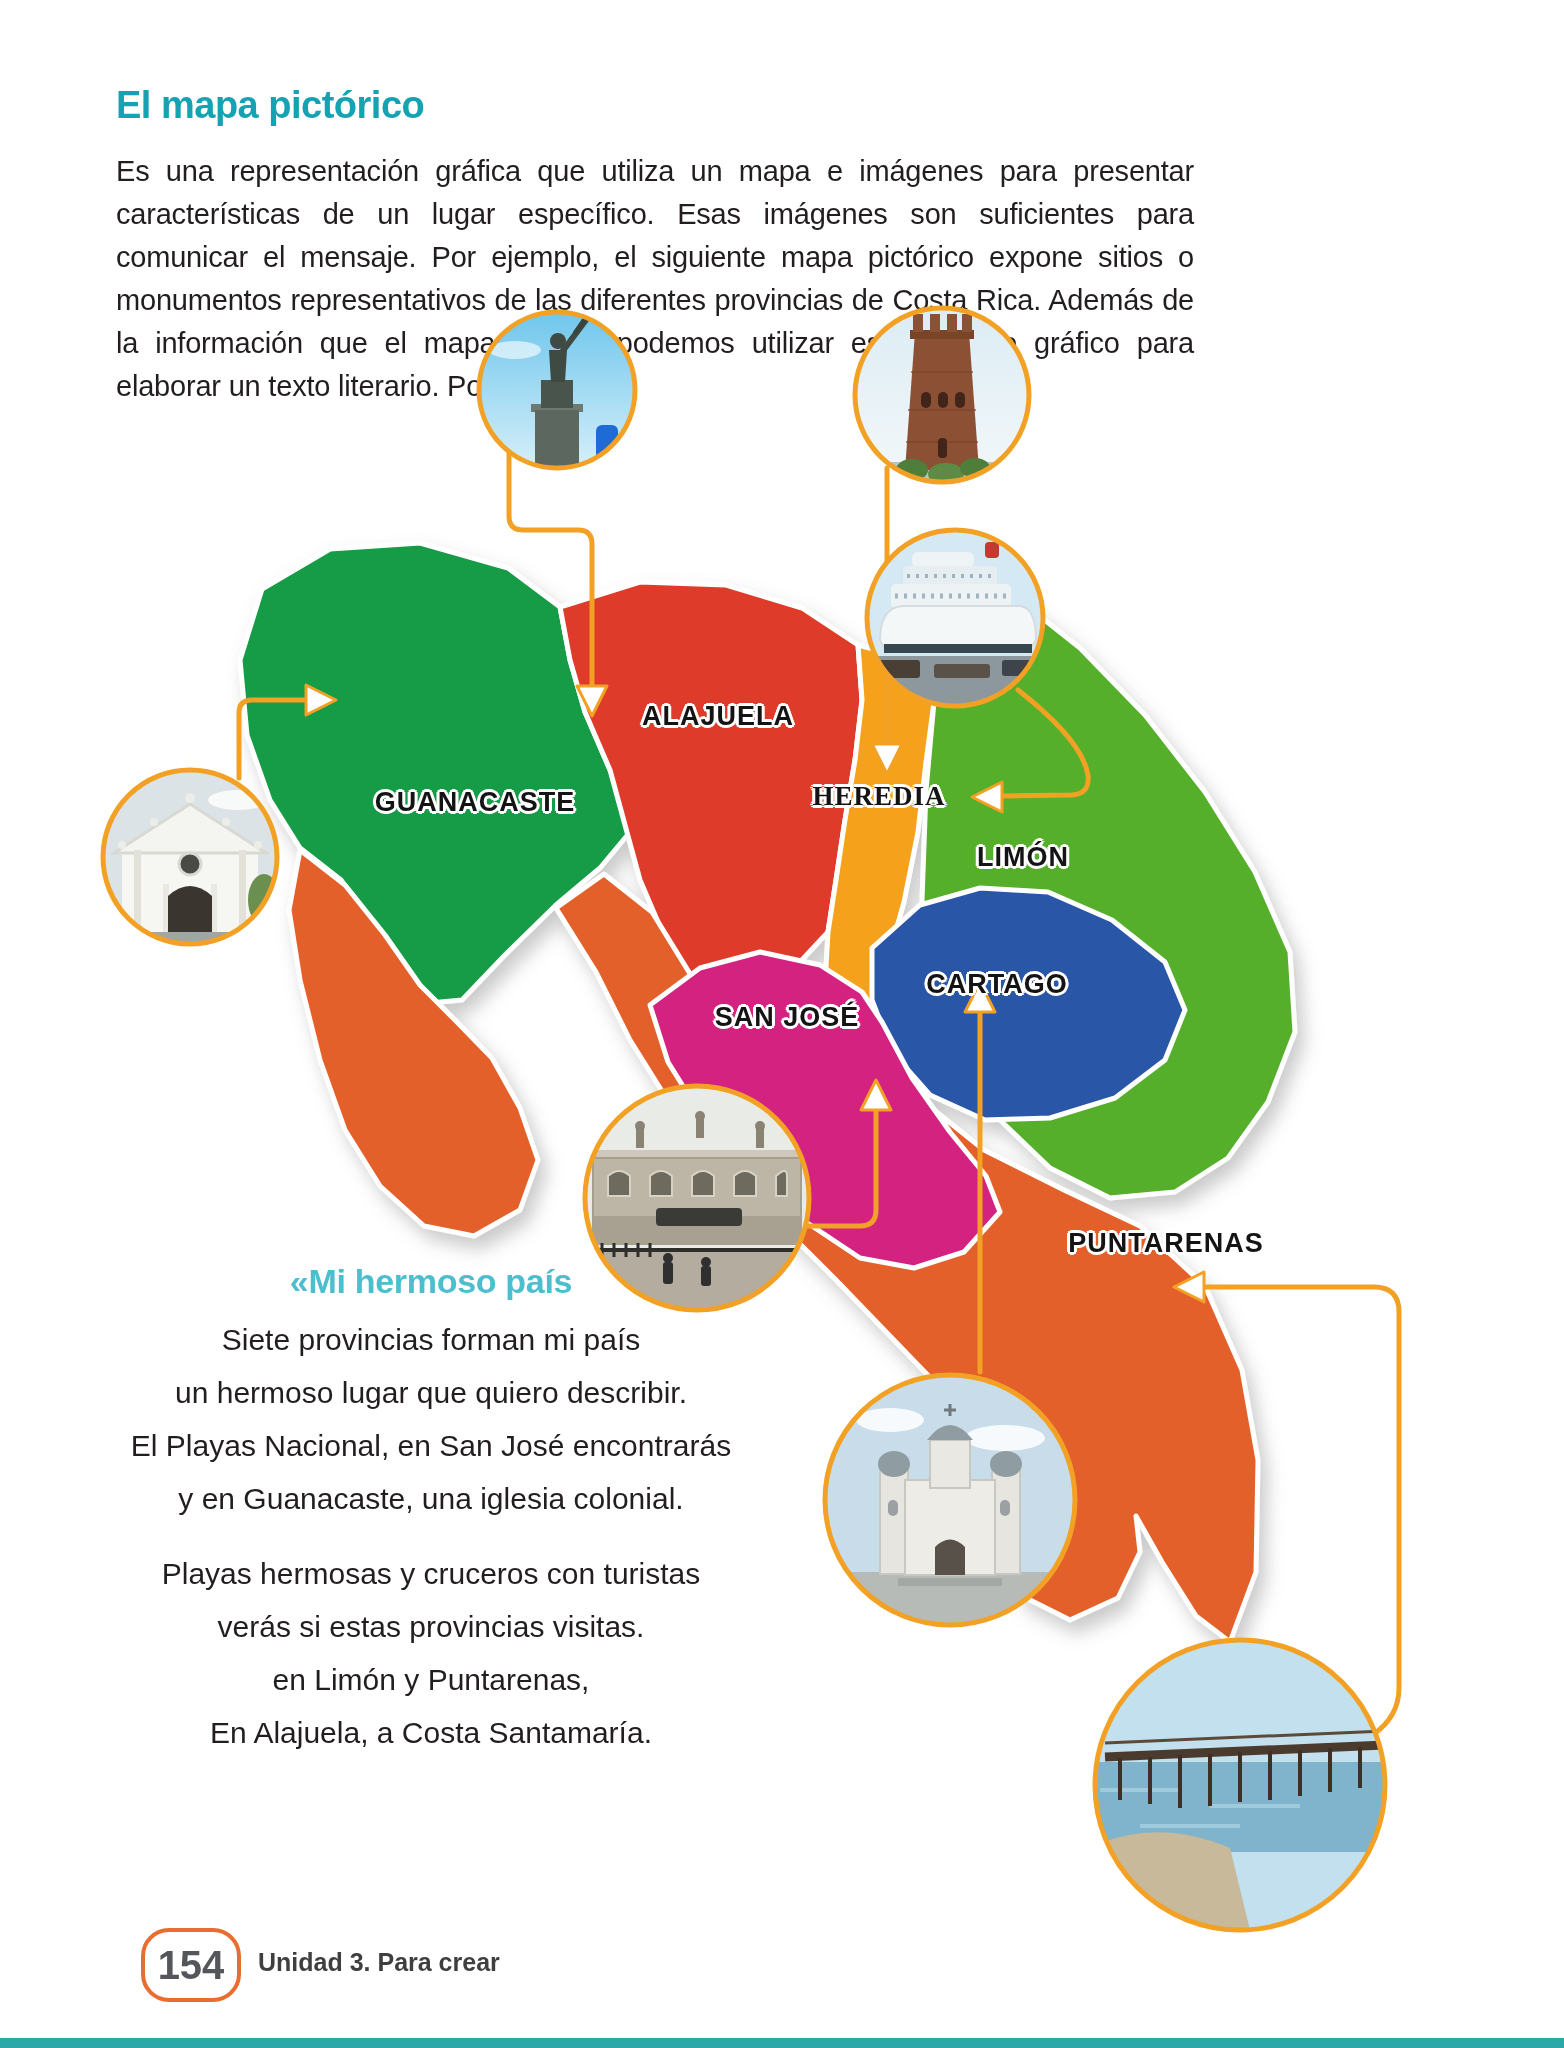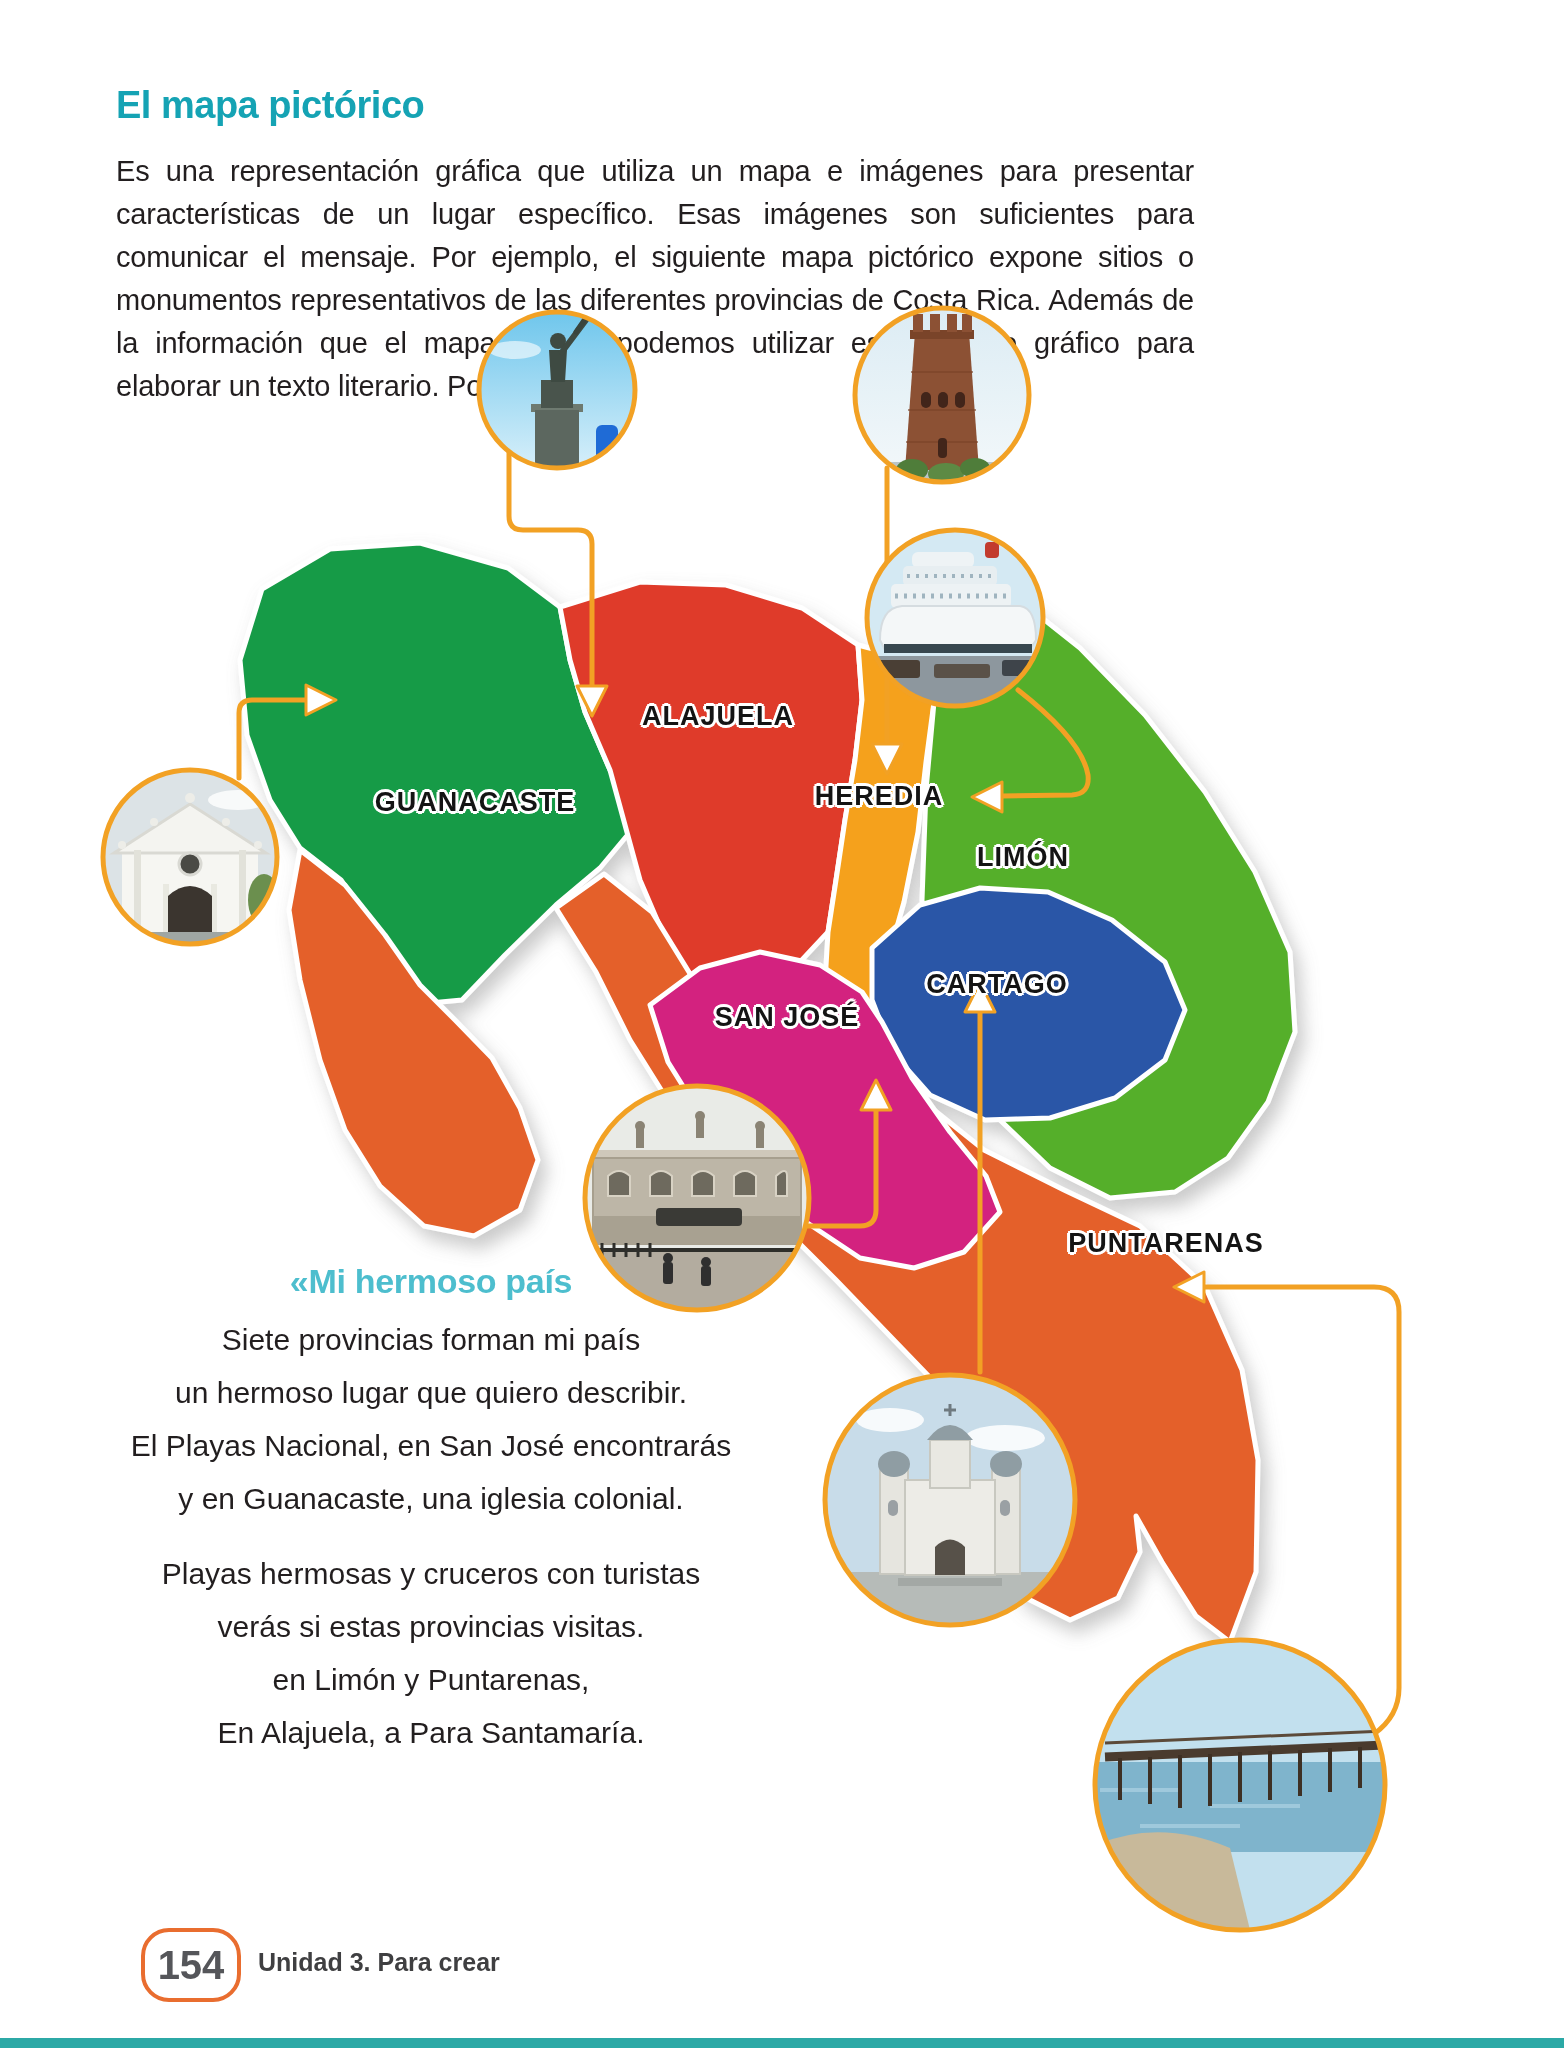--- a/index.html
+++ b/index.html
@@ -284,39 +284,39 @@
     <circle class="photo-ring" cx="942" cy="395" r="87" stroke="#f2a124"></circle>
     <circle class="photo-ring" cx="955" cy="618" r="88" stroke="#f2a124"></circle>
     <circle class="photo-ring" cx="190" cy="857" r="87" stroke="#f2a124"></circle>
     <circle class="photo-ring" cx="697" cy="1198" r="112" stroke="#f2a124"></circle>
     <circle class="photo-ring" cx="950" cy="1500" r="125" stroke="#f2a124"></circle>
     <circle class="photo-ring" cx="1240" cy="1785" r="145" stroke="#f2a124"></circle>
   </svg>
 
   <div class="plabel" style="left:475px;top:802px;">GUANACASTE</div>
   <div class="plabel" style="left:718px;top:716px;">ALAJUELA</div>
-  <div class="plabel" style="left:879px;top:796px;">HEREDIA</div>
+  <div class="plabel" style="left:879px;top:796px;font-family:Liberation Serif, serif;">HEREDIA</div>
   <div class="plabel" style="left:1023px;top:857px;">LIMÓN</div>
   <div class="plabel" style="left:997px;top:956px;margin-top:28px;">CARTAGO</div>
   <div class="plabel" style="left:787px;top:1017px;">SAN JOSÉ</div>
   <div class="plabel" style="left:1122px;top:1243px;margin-left:44px;">PUNTARENAS</div>
 
   <div class="poem">
     <div class="poem-title">«Mi hermoso país</div>
     <div class="stanza">
       <div class="pline">Siete provincias forman mi país</div>
       <div class="pline">un hermoso lugar que quiero describir.</div>
       <div class="pline">El Playas Nacional, en San José encontrarás</div>
       <div class="pline">y en Guanacaste, una iglesia colonial.</div>
     </div>
     <div class="stanza">
       <div class="pline">Playas hermosas y cruceros con turistas</div>
       <div class="pline">verás si estas provincias visitas.</div>
       <div class="pline">en Limón y Puntarenas,</div>
-      <div class="pline">En Alajuela, a Para Santamaría.</div>
+      <div class="pline">En Alajuela, a Costa Santamaría.</div>
     </div>
   </div>
 
   <div class="pagenum-box">
     <span>154</span>
   </div>
   <div class="unit-label">Unidad 3. Para crear</div>
   <div class="bottom-bar"></div>
 
 </div>

